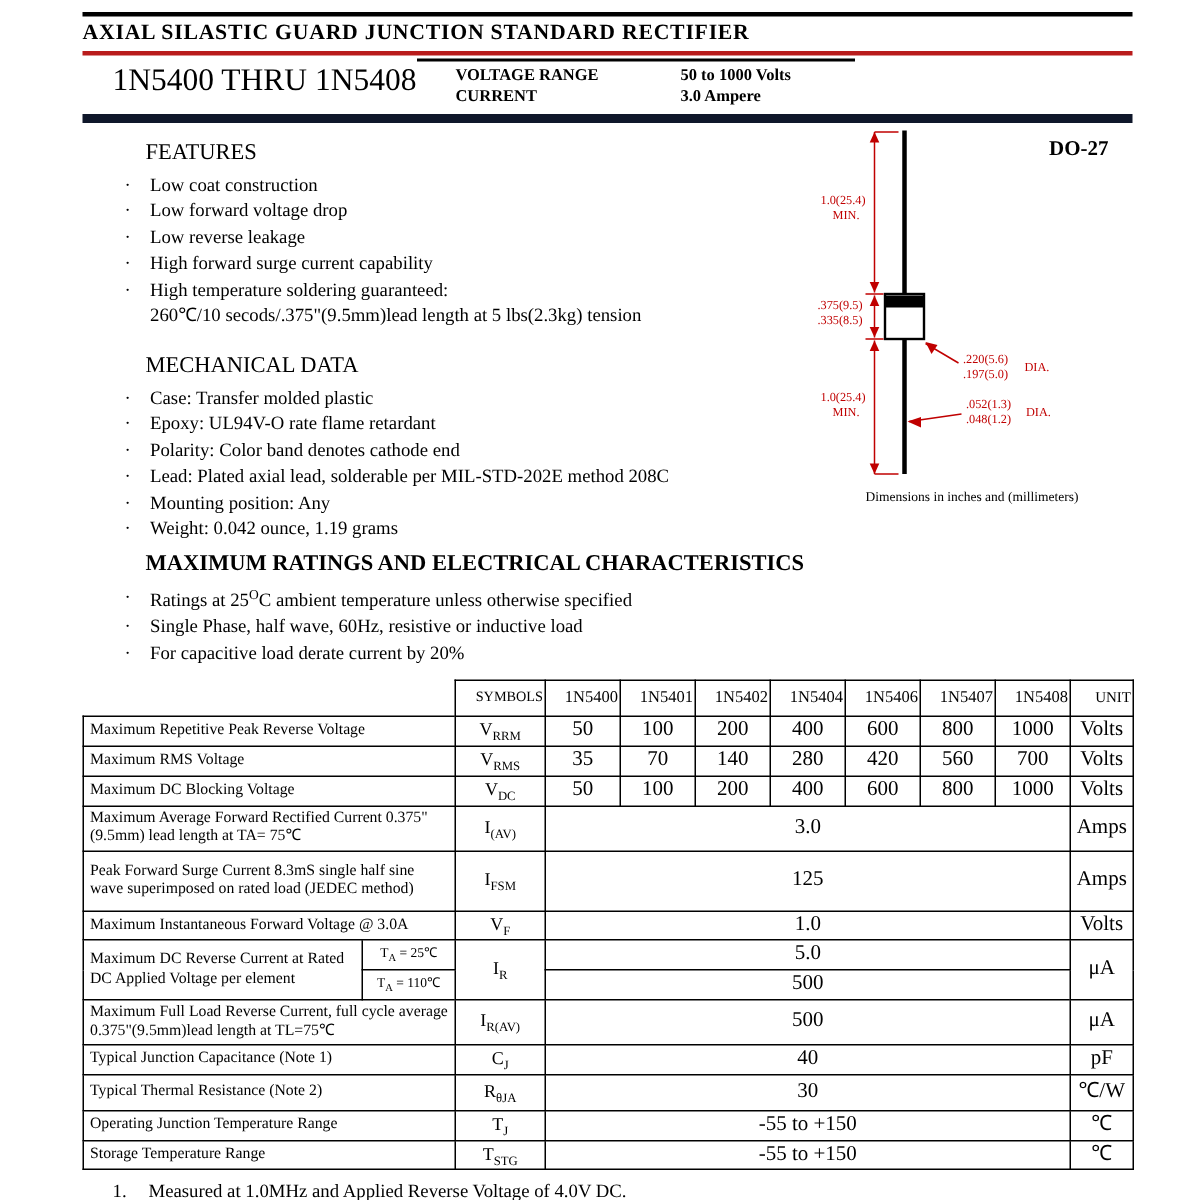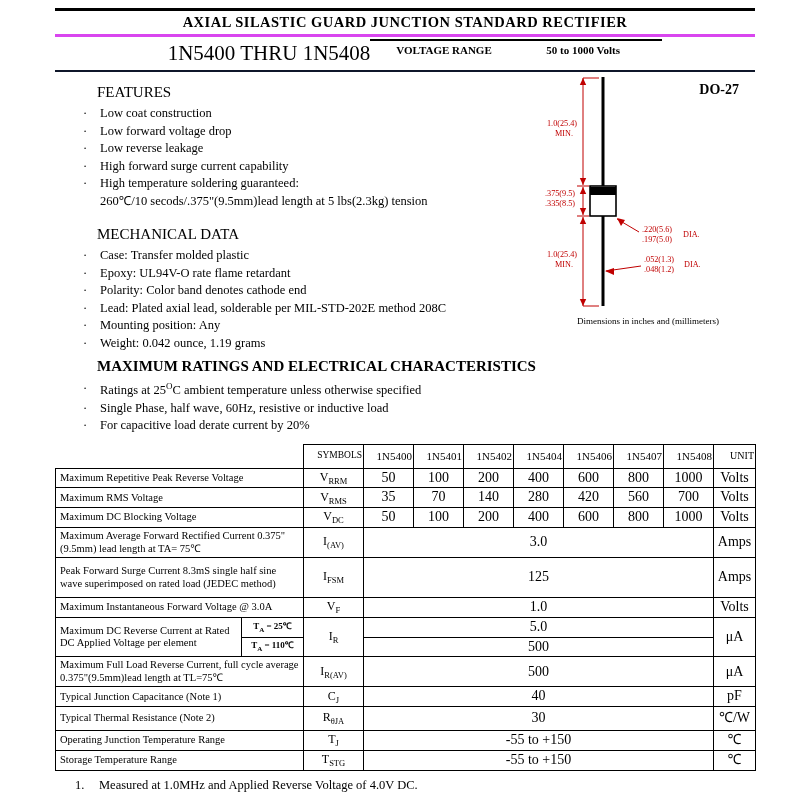--- a/index.html
+++ b/index.html
@@ -2,23 +2,23 @@
 <html><head>
 <meta charset="utf-8">
 <style>
   html,body{margin:0;padding:0;}
   body{
     width:800px;height:800px;overflow:hidden;background:#fff;color:#000;
     font-family:"Liberation Serif", serif;
   }
   .page{padding:8px 45px 0 55px;}
   
-  .titlebar{border-top:3px solid #000;border-bottom:3px solid #d946ef;text-align:center;padding:3px 0;}
+  .titlebar{border-top:3px solid #000;border-bottom:3px solid #b91c1c;text-align:left;padding:3px 0;}
   .doc-title{font-size:14.5px;font-weight:bold;letter-spacing:.5px;margin:0;}
-  .subheader{display:flex;justify-content:center;border-bottom:2px solid #0f172a;padding:1px 0 4px 20px;}
+  .subheader{display:flex;justify-content:flex-start;border-bottom:6px solid #0f172a;padding:1px 0 4px 20px;}
   .part-range{font-size:21px;padding-top:3px;}
   .specbox{width:292px;border-top:2px solid #000;margin-top:1px;padding-top:2px;}
   .specrow{display:flex;font-size:11px;font-weight:bold;line-height:1.3;}
   .speclabel{width:150px;padding-left:26px;}
   
   .content-cols{position:relative;min-height:262px;}
   .left-col{width:470px;padding-top:12px;}
   .sec-heading{font-size:15px;font-weight:normal;margin:0 0 4px 42px;}
   .mt16{margin-top:16px;}
   .bullet-row{display:flex;font-size:12.5px;line-height:1.4;padding-left:28px;}
@@ -37,21 +37,21 @@
   table.ratings{border-collapse:collapse;width:700px;margin-top:9px;table-layout:fixed;}
   .ratings td,.ratings th{border:1px solid #000;font-size:11px;line-height:1.2;padding:1px 2px;text-align:center;vertical-align:middle;font-weight:normal;}
   .ratings th{padding:3px 1px;text-align:right;}
   th.sym-head{font-size:9.5px;}
   th.unit-head{font-size:10px;}
   td.blank{border:none;}
   td.desc{text-align:left;font-size:10.5px;padding-left:4px;padding-right:3px;}
   td.sym{font-size:12px;text-align:center;}
   td.sym sub{font-size:8.5px;}
   td.val,td.unit{font-size:14px;}
-  td.cond{font-size:9px;padding:0 1px;font-weight:bold;}
+  td.cond{font-size:9px;padding:0 1px;}
   td.cond sub{font-size:7px;}
   tr.h19{height:19px;} tr.h30{height:30px;} tr.h40{height:40px;} tr.h24{height:24px;} tr.h17{height:17px;}
   
   .notes{padding-top:5px;font-size:12.5px;}
   .notes-head{font-weight:bold;font-size:13px;}
   .note-row{display:flex;padding-left:20px;line-height:1.45;}
   .note-num{width:24px;flex:none;}
   .note-text{flex:1;}
 </style>
 </head>
@@ -62,20 +62,24 @@
   <div class="titlebar">
     <h1 class="doc-title">AXIAL SILASTIC GUARD JUNCTION STANDARD RECTIFIER</h1>
   </div>
 
   <div class="subheader">
     <div class="part-range">1N5400 THRU 1N5408</div>
     <div class="specbox">
       <div class="specrow">
         <span class="speclabel">VOLTAGE RANGE</span>
         <span class="specval">50 to 1000 Volts</span>
+      </div>
+      <div class="specrow">
+        <span class="speclabel">CURRENT</span>
+        <span class="specval">3.0 Ampere</span>
       </div>
     </div>
   </div>
 
   <div class="content-cols">
     <div class="left-col">
       <h2 class="sec-heading">FEATURES</h2>
       <div class="bullet-row">
           <span class="dot">·</span>
           <span class="btext">Low coat construction</span>

